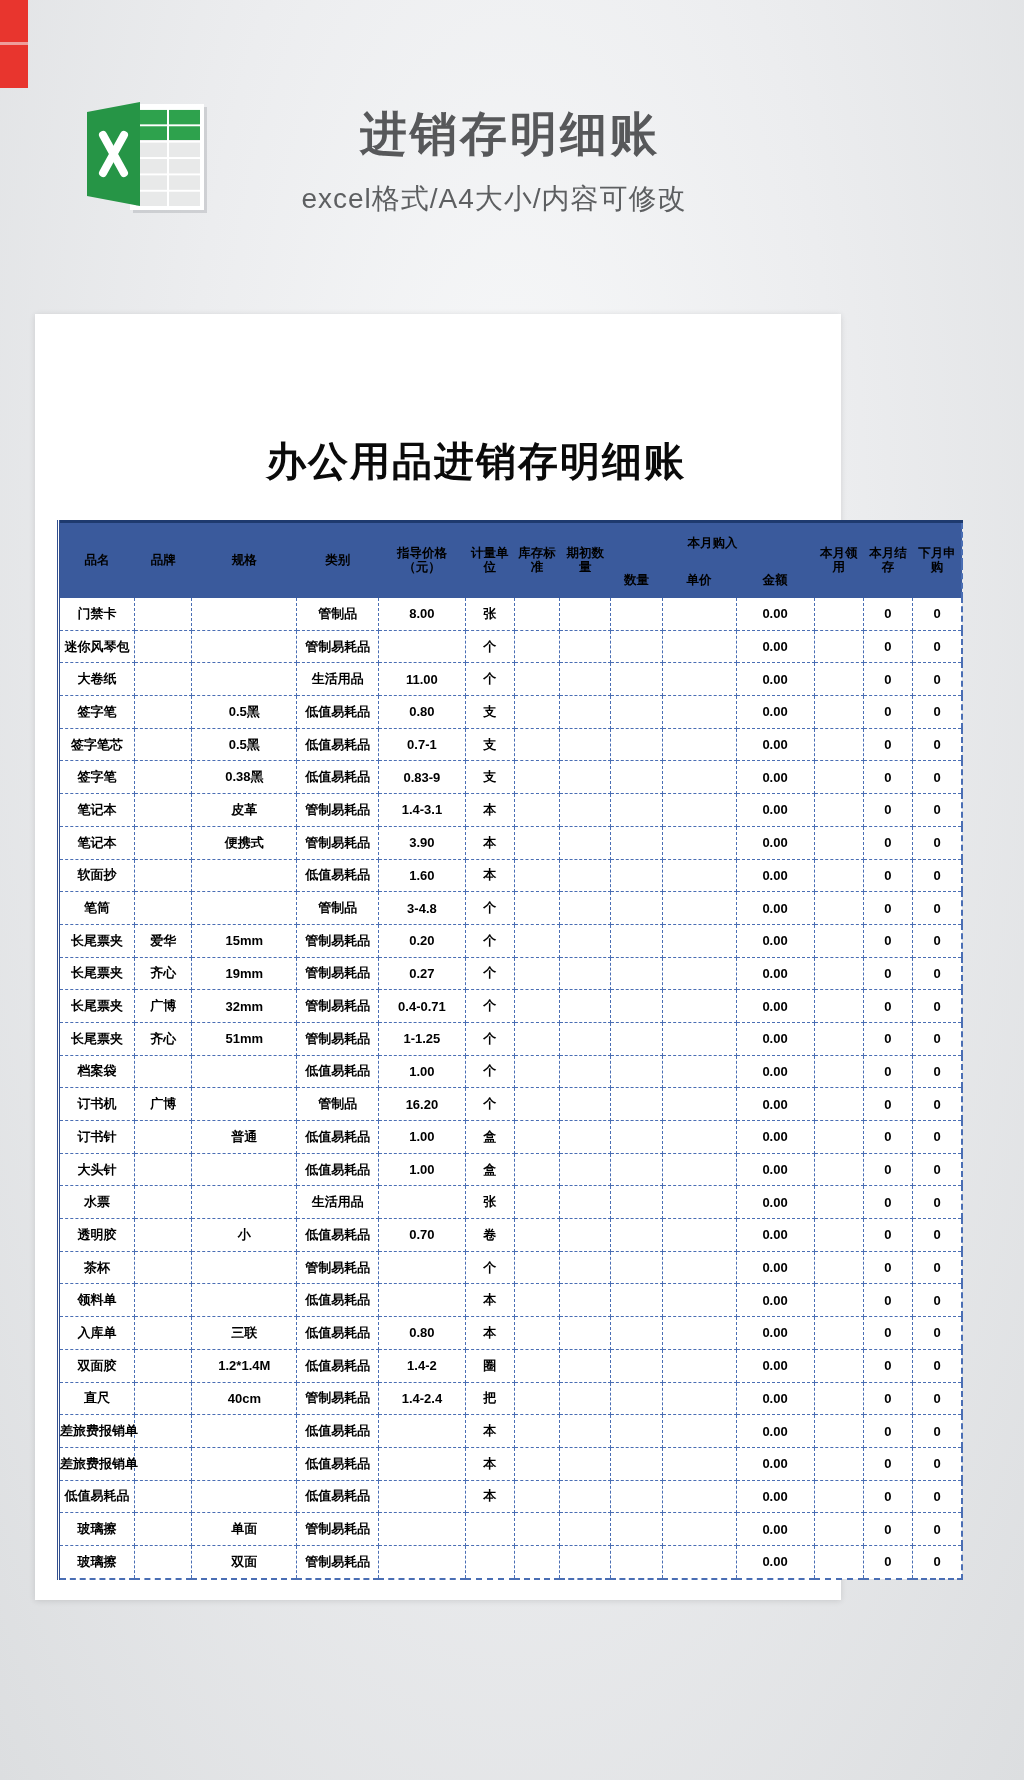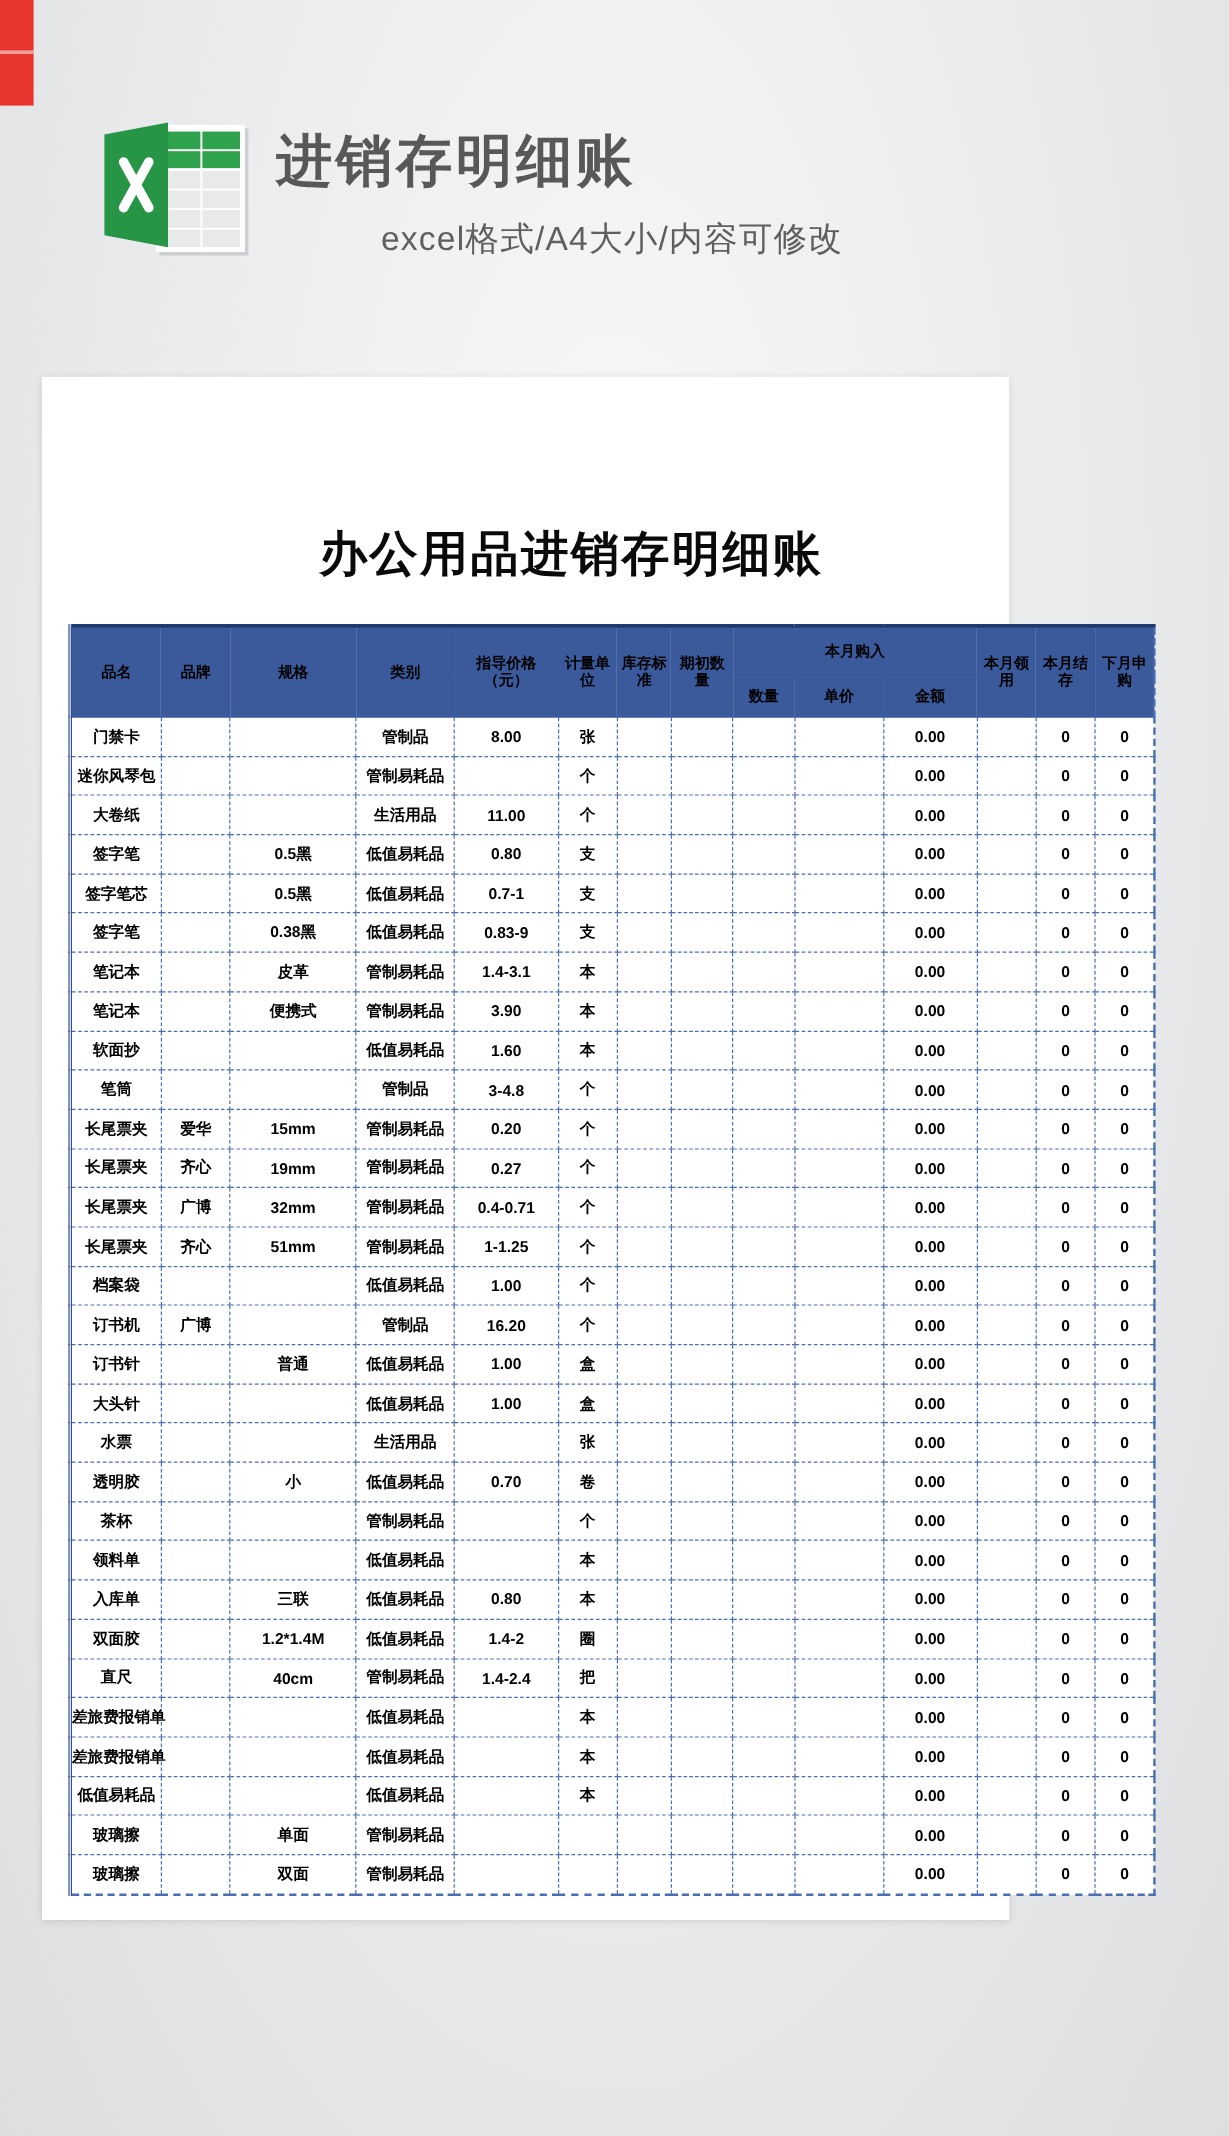--- a/index.html
+++ b/index.html
@@ -3,23 +3,23 @@
 <meta charset="utf-8">
 <style>
   html,body{margin:0;padding:0;}
   body{font-family:"Liberation Sans","DejaVu Sans",sans-serif;}
   .canvas{position:relative;width:1024px;height:1780px;overflow:hidden;
     background:radial-gradient(ellipse at 50% 30%, #f7f8f9 0%, #ecedef 45%, #dcdee0 100%);}
   
   .corner-tag{position:absolute;left:0;top:0;width:28px;height:88px;background:#e8352e;}
   .corner-tag::after{content:"";position:absolute;left:0;top:42px;width:28px;height:3px;background:#f3f4f5;opacity:.55;}
   
-  .banner-title{position:absolute;left:230px;top:103px;width:560px;
+  .banner-title{position:absolute;left:230px;top:103px;width:560px;text-align:center;
     font-size:47px;font-weight:bold;color:#57585a;letter-spacing:3px;}
-  .banner-sub{position:absolute;left:230px;top:180px;width:560px;text-align:center;
+  .banner-sub{position:absolute;left:214px;top:180px;width:560px;text-align:center;
     font-size:28px;color:#5d5f61;letter-spacing:1px;}
   
   .xlicon{position:absolute;left:82px;top:98px;width:122px;height:114px;}
   .xlicon .sheet{position:absolute;left:48px;top:6px;width:66px;height:98px;
     background:linear-gradient(#2ea24d 0 33%, #e8e9e9 33% 100%);
     border:4px solid #fff;box-shadow:3px 3px 0 rgba(120,125,130,.25);
     background-clip:padding-box;}
   .xlicon .sheet .grid{position:absolute;inset:0;
     background-image:linear-gradient(to bottom, #fff 0 2px, transparent 2px 100%),
                      linear-gradient(to right, #fff 0 2px, transparent 2px 100%);

